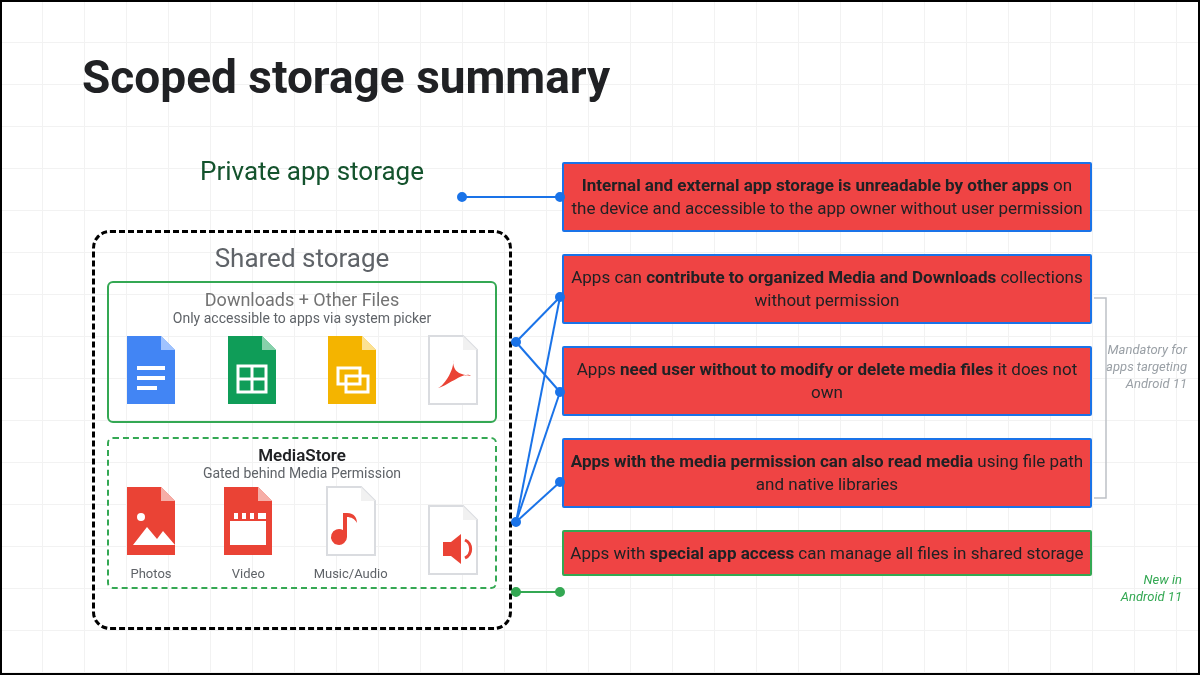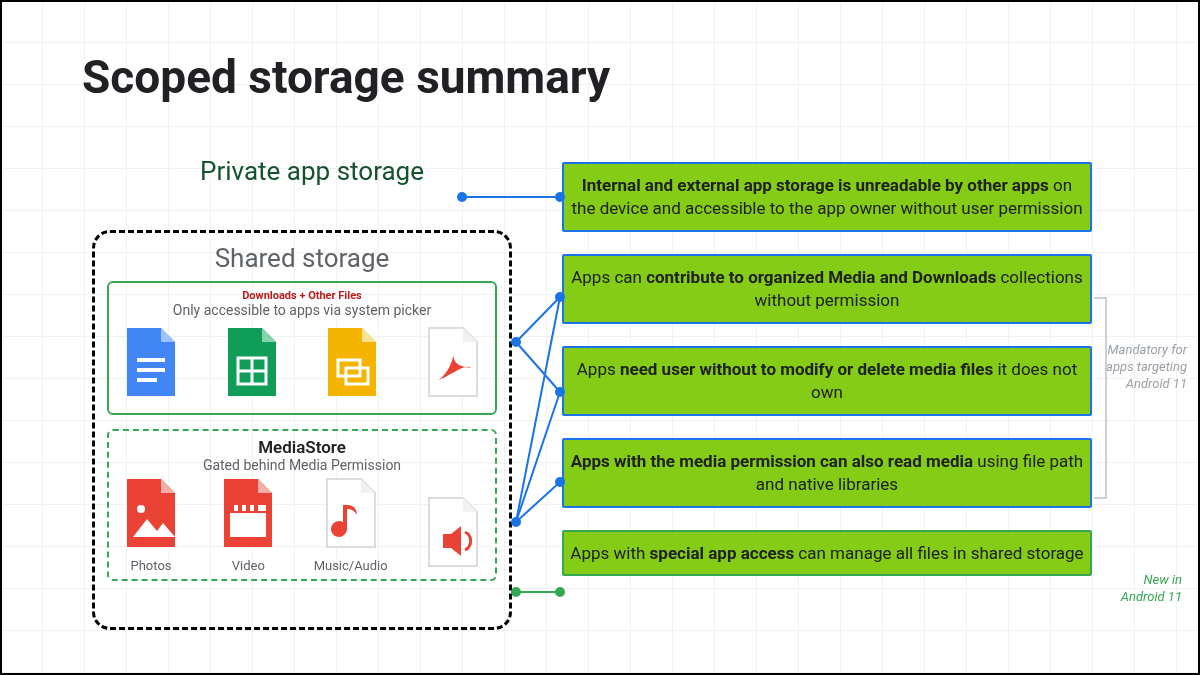--- a/index.html
+++ b/index.html
@@ -55,21 +55,21 @@
     font-size: 26px;
     color: #5f6368;
     margin-bottom: 8px;
   }
   .downloads-box {
     border: 2px solid #34a853;
     border-radius: 6px;
     padding: 6px 10px 10px 10px;
     margin-bottom: 14px;
   }
-  .downloads-box .bt { text-align: center; font-weight: 700; font-size: 11px; color:#b91c1c;}
+  .downloads-box .bt { text-align: center; font-weight: 400; font-size: 18px; color:#737373;}
   .downloads-box .bs { text-align: center; font-size: 14px; color:#5f6368; margin-bottom:6px;}
   .media-box {
     border: 2px dashed #34a853;
     border-radius: 6px;
     padding: 6px 10px 6px 10px;
   }
   .media-box .bt { text-align: center; font-weight: 600; font-size: 17px; color:#202124;}
   .media-box .bs { text-align: center; font-size: 14px; color:#5f6368; margin-bottom:2px;}
   .icon-row { display:flex; justify-content:space-between; align-items:flex-end; }
   .icon-row .cell { text-align:center; font-size:13px; color:#5f6368; }
@@ -77,21 +77,21 @@
   .right-col { position:absolute; left:560px; top:160px; width:530px; }
   .card {
     border: 2px solid;
     border-radius: 2px;
     padding: 10px 6px;
     font-size: 17px;
     line-height: 1.35;
     text-align: center;
     color:#202124;
     margin-bottom: 22px;
-    background:#84cc16;
+    background:#ef4444;
   }
   .card.blue  { border-color:#1a73e8; }
   .card.green { border-color:#34a853; }
   .annot {
     position:absolute;
     font-size:13px;
     font-style: italic;
     color:#9aa0a6;
     text-align:right;
     line-height:1.3;

